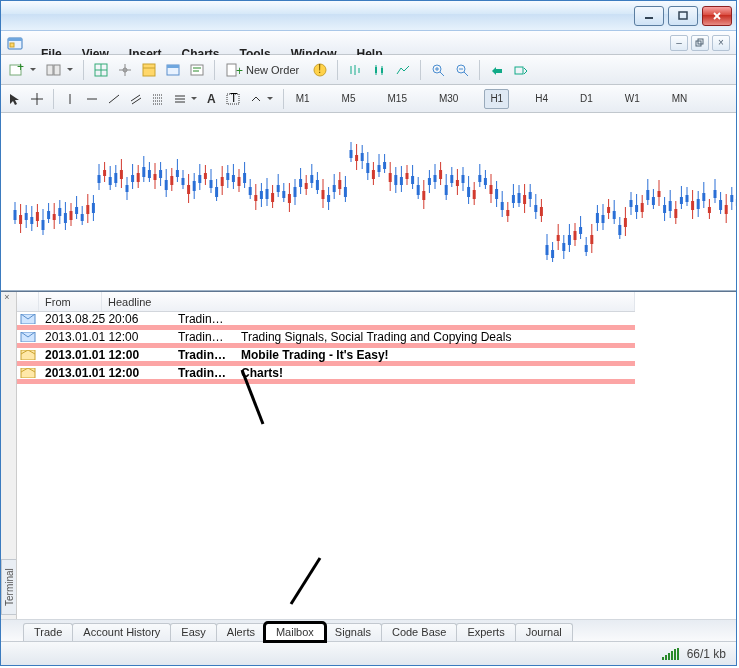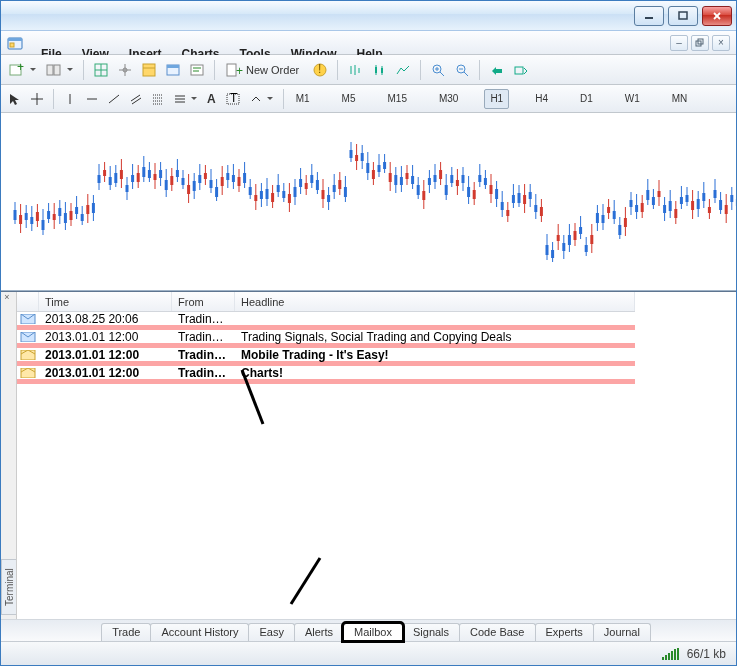--- a/index.html
+++ b/index.html
@@ -43,21 +43,21 @@
 .col-head { flex:1; }
 
 .trow { display:flex; height:18px; align-items:center; font-size:11px; border-bottom:5px solid #fca5a5;}
 .trow:nth-child(even){ }
 .td { padding:0 6px; white-space:nowrap; overflow:hidden; text-overflow:ellipsis; }
 .trow .col-icon { width:22px; display:flex; align-items:center; justify-content:center;}
 .trow.unread { font-weight:bold; }
 .envelope { width:14px; height:10px;}
 .mail-body-area { width:618px; }
 
-.tabs { height:22px; display:flex; align-items:flex-end; background:linear-gradient(#e7ecf2,#f9fafc); padding:0 8px 0 22px; border-top:1px solid #d3d8de; gap:0;justify-content:center; }
+.tabs { height:22px; display:flex; align-items:flex-end; background:linear-gradient(#e7ecf2,#f9fafc); padding:0 8px 0 22px; border-top:1px solid #d3d8de; gap:0; }
 .tab { padding:0 10px; height:18px; line-height:17px; font-size:11px; color:#333; border:1px solid #c2c8cf; border-bottom:none; margin-right:-1px; background:linear-gradient(#f8fafc,#ebeff4); border-radius:3px 3px 0 0; position:relative;}
 .tab.active { background:#fff; z-index:2; }
 .tab-highlight { outline:3px solid #000; outline-offset:-1px; z-index:50;}
 
 .statusbar { height:24px; background:linear-gradient(#f7f9fb,#e2e8ef); border-top:1px solid #c6ccd3; display:flex; align-items:center; justify-content:flex-end; padding:4px 10px; gap:8px; font-size:11px; color:#444;}
 .signal { display:flex; align-items:flex-end; gap:1px; height:12px;}
 .signal span { width:2px; background:#2a8a2a;}
 .signal span:nth-child(1){height:3px} .signal span:nth-child(2){height:5px} .signal span:nth-child(3){height:7px} .signal span:nth-child(4){height:9px} .signal span:nth-child(5){height:11px} .signal span:nth-child(6){height:12px}
 
 svg { overflow:visible; }
@@ -580,21 +580,20 @@
   </div>
 
   <div class="terminal">
     <div class="term-close">×</div>
     <div class="term-label">Terminal</div>
 
     <div class="mail-table">
       <div class="mail-body-area">
       <div class="thead">
         <div class="th col-icon"></div>
-        <div class="th col-time">Time</div>
         <div class="th col-from">From</div>
         <div class="th col-head">Headline</div>
       </div>
       <div id="rows">
             <div class="trow">
               <div class="td col-icon">
                 <svg class="envelope">
                   <rect x="0" y="0" width="14" height="10" fill="#cfe5ff" stroke="#5a8ecb"></rect>
                   <polyline points="0,0 7,5 14,0" fill="none" stroke="#5a8ecb"></polyline>
                 </svg>

